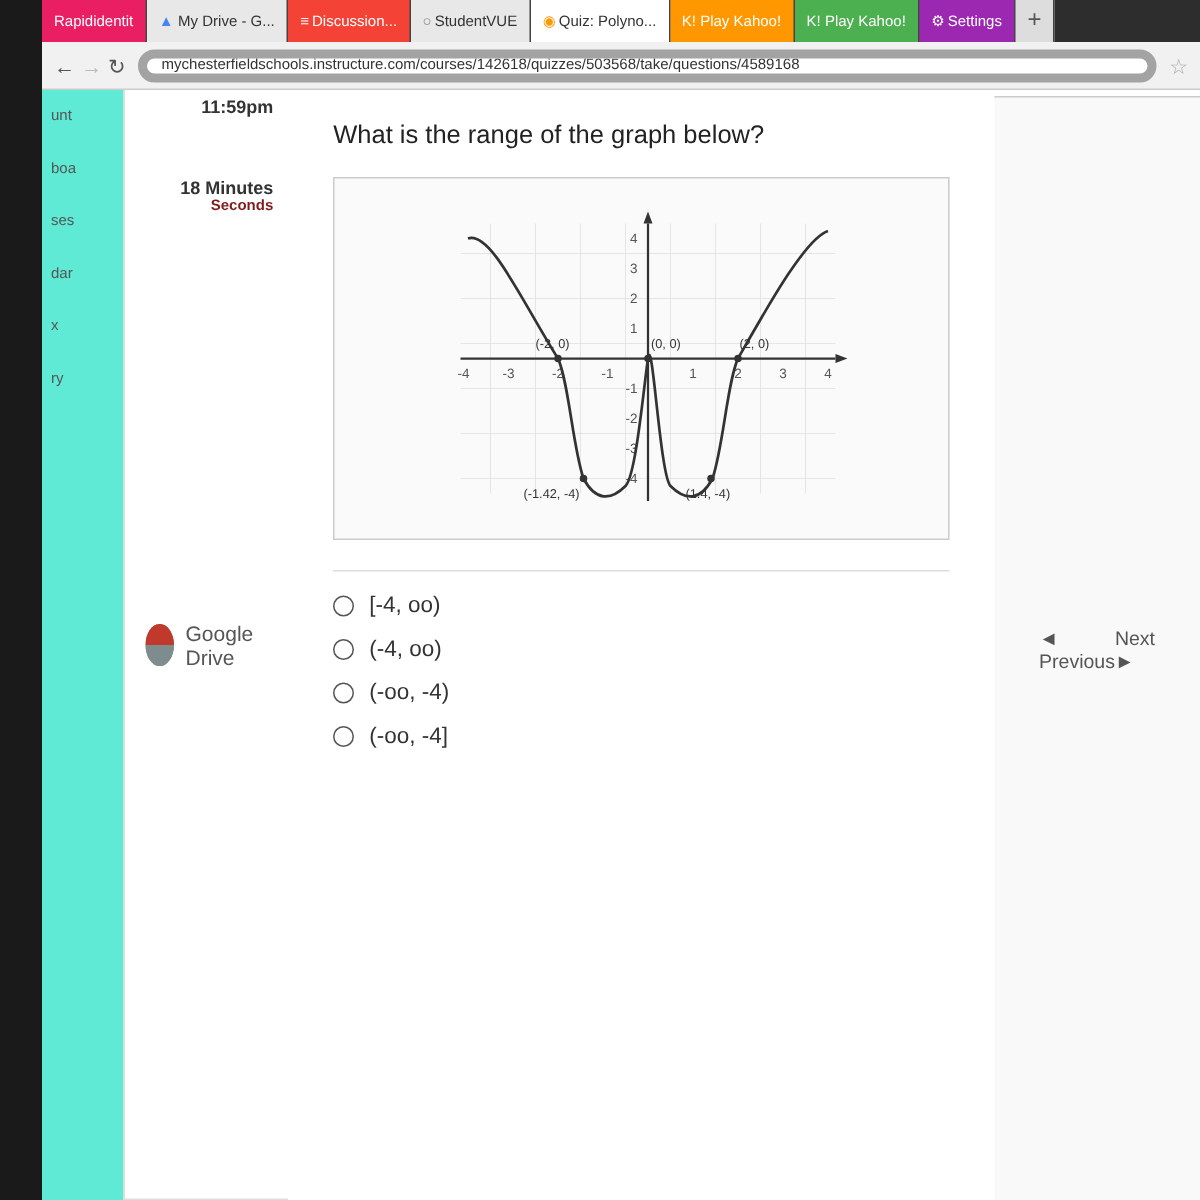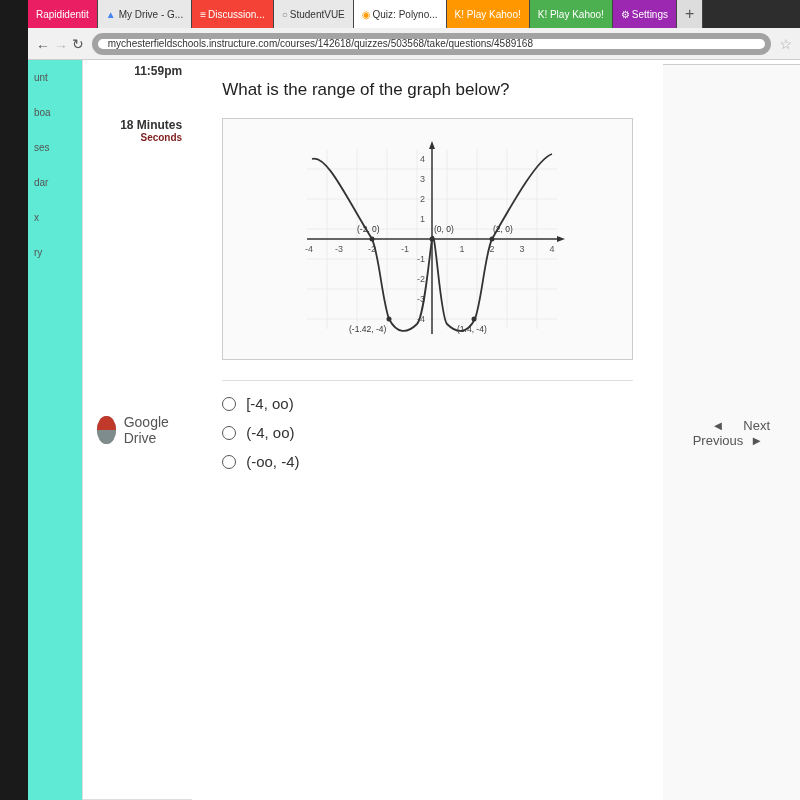--- a/index.html
+++ b/index.html
@@ -353,23 +353,27 @@
             <span>[-4, oo)</span>
           </div>
           <div class="choice-item">
             <span class="radio-circle"></span>
             <span>(-4, oo)</span>
           </div>
           <div class="choice-item">
             <span class="radio-circle"></span>
             <span>(-oo, -4)</span>
           </div>
+          <div class="choice-item">
+            <span class="radio-circle"></span>
+            <span>(-oo, -4]</span>
+          </div>
         </div>
       </div>
 
-      <div class="nav-buttons" style="margin-top:4px; border-top: 1px solid #ccc; padding:12px 30px; display:flex; justify-content:space-between;text-align:center;">
+      <div class="nav-buttons" style="margin-top:4px; border-top: 1px solid #ccc; padding:12px 30px; display:flex; justify-content:space-between;">
         <div class="nav-btn">◄ Previous</div>
         <div class="nav-btn">Next ►</div>
       </div>
 
     </div>
   </div>
 </div>
 
 </body></html>

